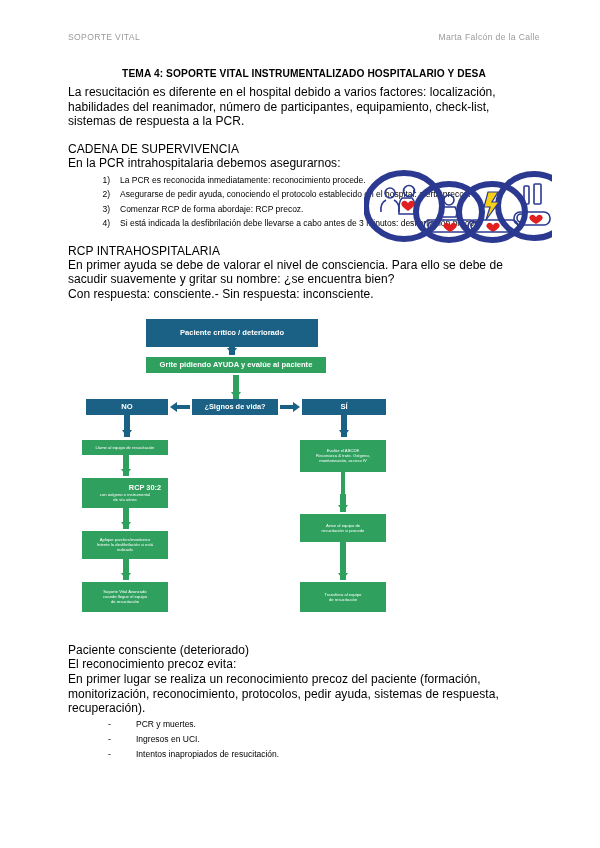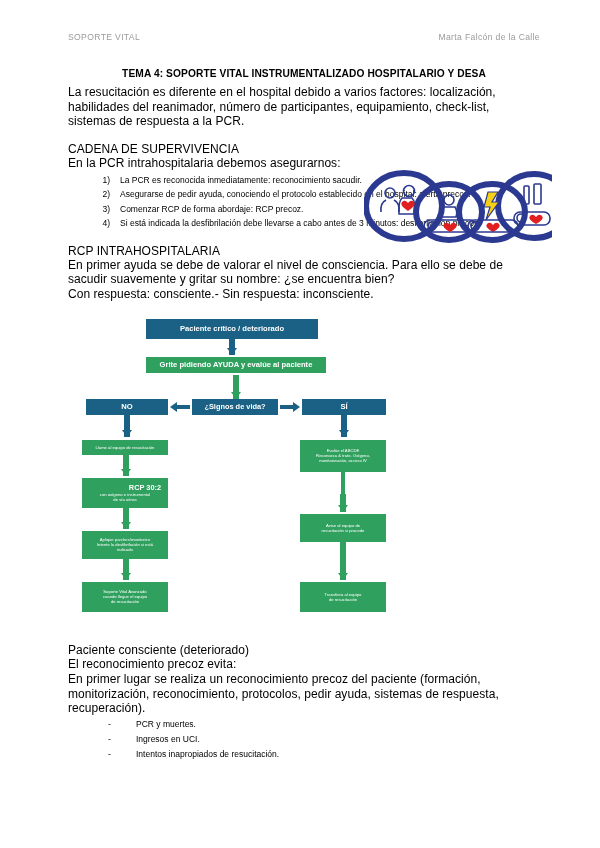--- a/index.html
+++ b/index.html
@@ -195,21 +195,21 @@
   <h1 class="doc-title">TEMA 4: SOPORTE VITAL INSTRUMENTALIZADO HOSPITALARIO Y DESA</h1>
 
   <p class="para">La resucitación es diferente en el hospital debido a varios factores: localización, habilidades del reanimador, número de participantes, equipamiento, check-list, sistemas de respuesta a la PCR.</p>
 
   <p class="para gap">CADENA DE SUPERVIVENCIA</p>
   <p class="para">En la PCR intrahospitalaria debemos asegurarnos:</p>
 
   <ol class="num-list">
     <li>
       <span class="marker">1)</span>
-      <span>La PCR es reconocida inmediatamente: reconocimiento sacudir.</span>
+      <span>La PCR es reconocida inmediatamente: reconocimiento procede.</span>
     </li>
     <li>
       <span class="marker">2)</span>
       <span>Asegurarse de pedir ayuda, conociendo el protocolo establecido en el hospital: alerta precoz.</span>
     </li>
     <li>
       <span class="marker">3)</span>
       <span>Comenzar RCP de forma abordaje: RCP precoz.</span>
     </li>
     <li>
@@ -259,21 +259,21 @@
       </g>
     </svg>
   </div>
 
   <p class="para gap">RCP INTRAHOSPITALARIA</p>
   <p class="para tight">En primer ayuda se debe de valorar el nivel de consciencia. Para ello se debe de sacudir suavemente y gritar su nombre: ¿se encuentra bien?</p>
   <p class="para tight">Con respuesta: consciente.- Sin respuesta: inconsciente.</p>
 
   <div class="flow">
 
-    <div class="fbox teal strong" style="left:68px; top:4px; width:172px; height:20px; font-size:7.6px;">Paciente crítico / deteriorado</div>
+    <div class="fbox teal strong" style="left:68px; top:4px; width:172px; height:28px; font-size:7.6px;">Paciente crítico / deteriorado</div>
 
     <div class="arrow v teal" style="left:151px; top:20px; height:20px;">
       <span class="shaft"></span>
         <span class="head"></span>
     </div>
 
     <div class="fbox green strong" style="left:68px; top:42px; width:180px; height:16px; font-size:7.6px;">Grite pidiendo AYUDA y evalúe al paciente</div>
 
     <div class="arrow v green" style="left:155px; top:60px; height:24px;">
       <span class="shaft"></span>

